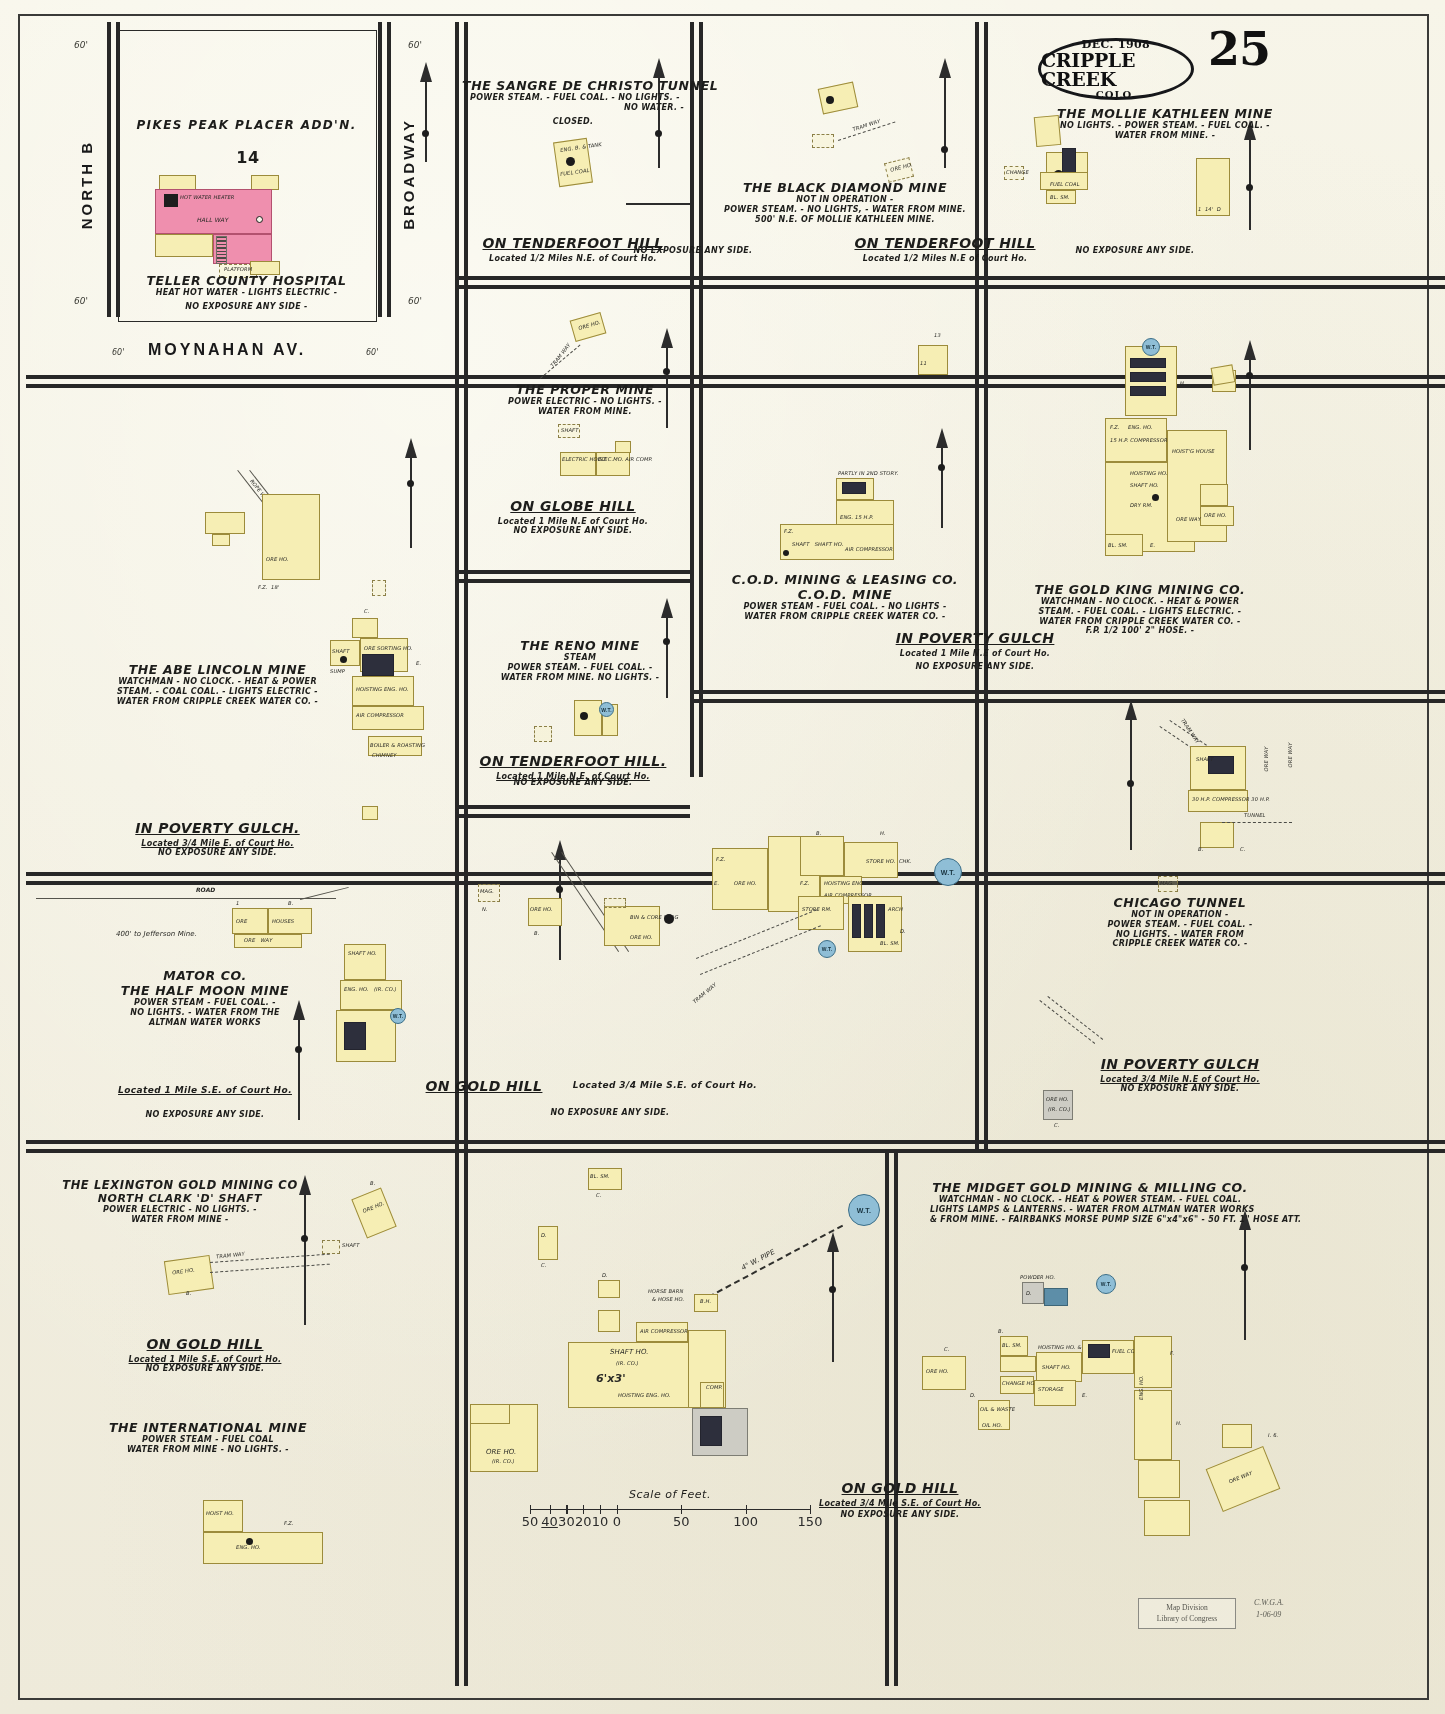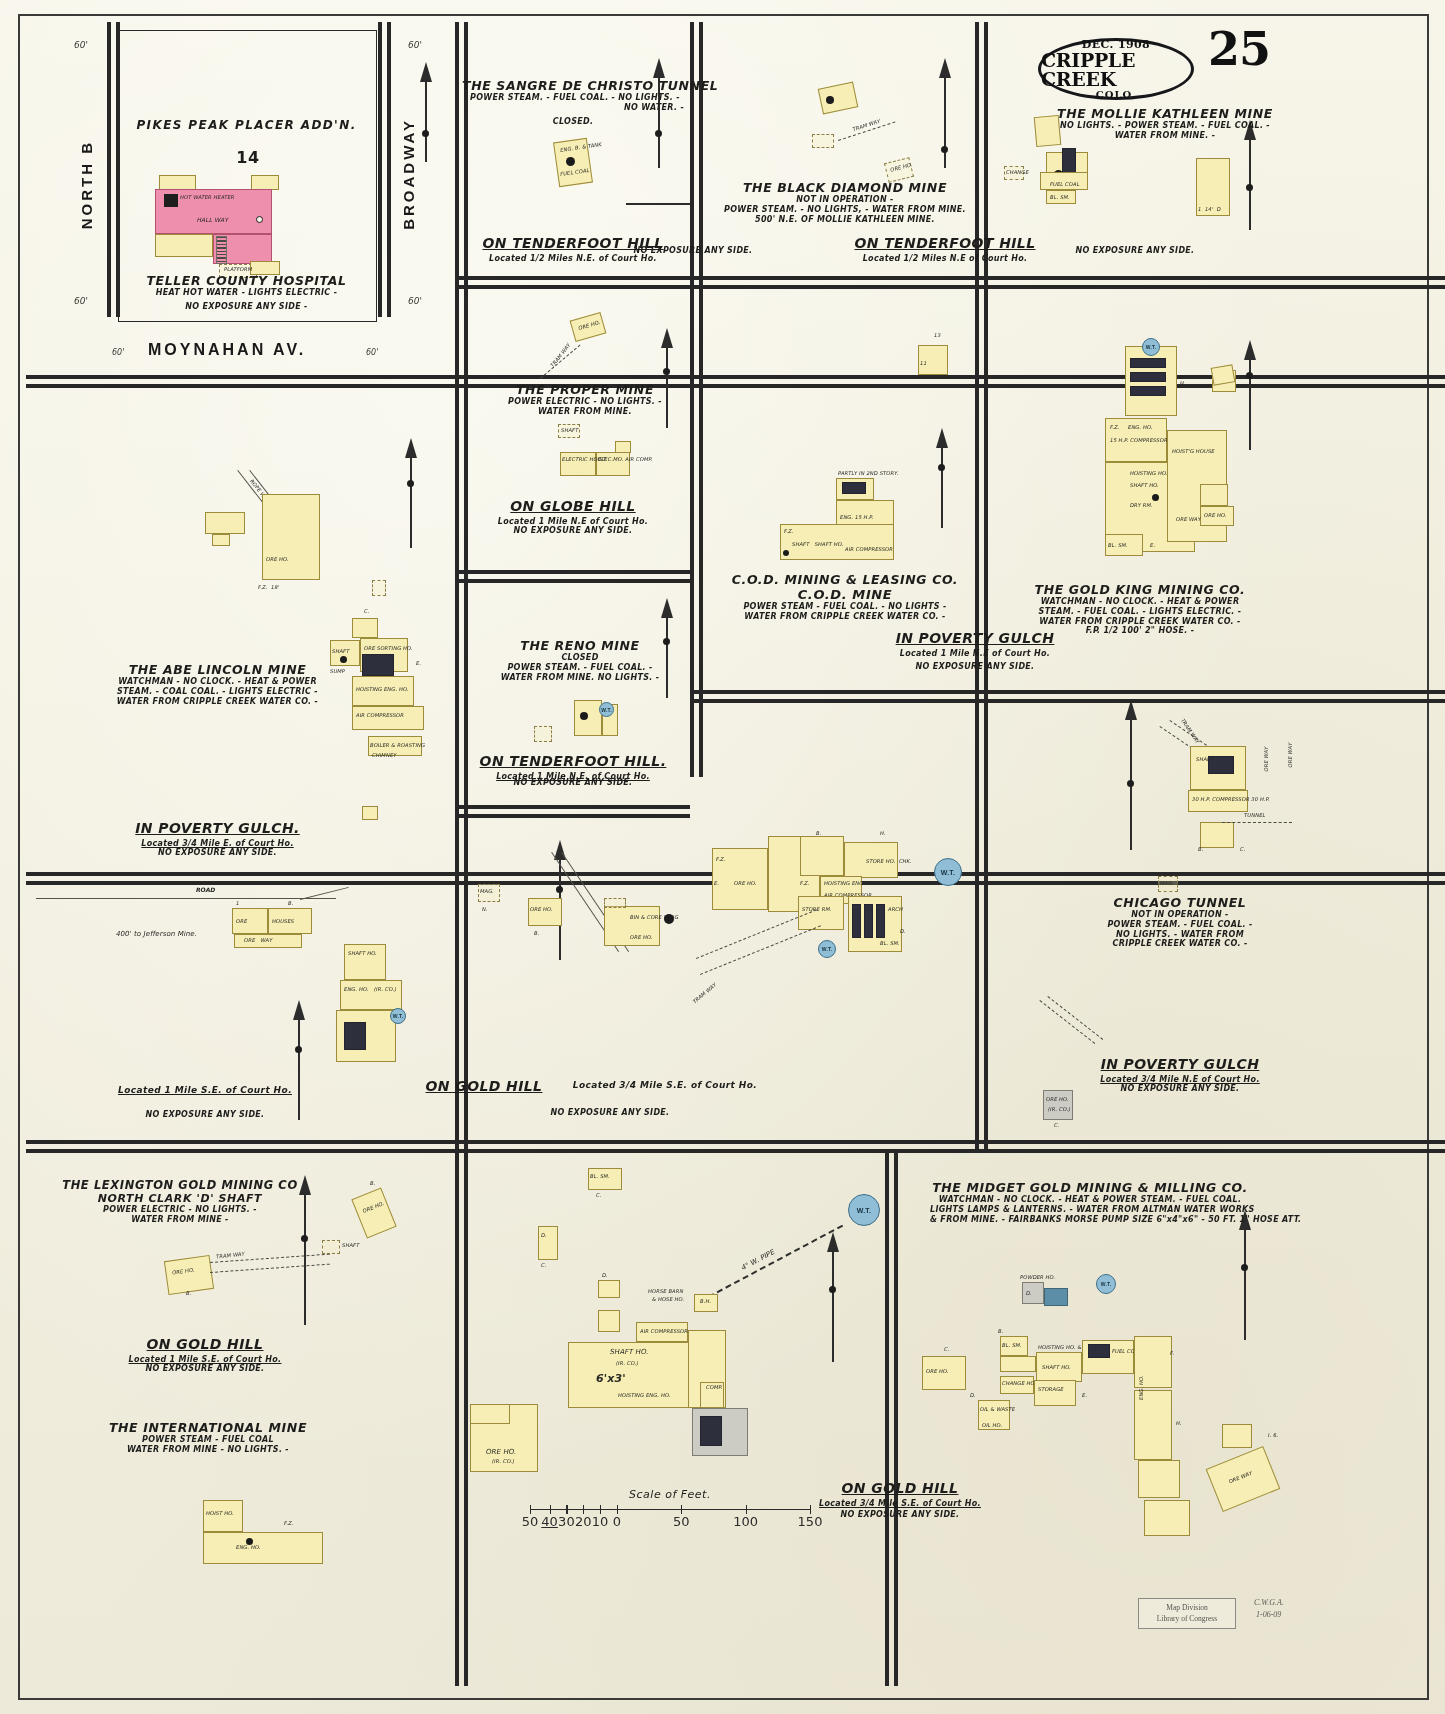--- a/index.html
+++ b/index.html
@@ -344,21 +344,21 @@
   <div class="loc" style="left:462px;top:498px;width:222px;">
     <div class="l1">ON GLOBE HILL</div>
     <div class="l2">Located 1 Mile N.E of Court Ho.</div>
   </div>
   <div class="cap" style="left:462px;top:526px;width:222px;">
     <div class="t sub">NO EXPOSURE ANY SIDE.</div>
   </div>
 
   <div class="cap" style="left:470px;top:638px;width:220px;">
     <div class="t ttl">THE RENO MINE</div>
-    <div class="t sub">CLOSED</div>
+    <div class="t sub">STEAM</div>
     <div class="t sub">POWER STEAM. - FUEL COAL. -</div>
     <div class="t sub">WATER FROM MINE. NO LIGHTS. -</div>
   </div>
   <div class="bldg" style="left:574px;top:700px;width:28px;height:36px;"></div>
   <div class="bldg" style="left:602px;top:704px;width:16px;height:32px;"></div>
   <div class="shaftdot" style="left:580px;top:712px;width:8px;height:8px;"></div>
   <div class="wt" style="left:599px;top:702px;width:13px;height:13px;font-size:5px;">W.T.</div>
   <div class="bldg dashed" style="left:534px;top:726px;width:18px;height:16px;"></div>
   <div class="loc" style="left:462px;top:753px;width:222px;">
     <div class="l1">ON TENDERFOOT HILL.</div>
@@ -484,20 +484,27 @@
   <div class="bldg" style="left:234px;top:934px;width:68px;height:14px;"></div>
   <div class="minilbl" style="left:244px;top:937px;">ORE &nbsp;&nbsp;WAY</div>
   <div class="bldg" style="left:344px;top:944px;width:42px;height:36px;"></div>
   <div class="bldg" style="left:340px;top:980px;width:62px;height:30px;"></div>
   <div class="bldg" style="left:336px;top:1010px;width:60px;height:52px;"></div>
   <div class="bldg dark" style="left:344px;top:1022px;width:22px;height:28px;"></div>
   <div class="minilbl" style="left:348px;top:950px;">SHAFT HO.</div>
   <div class="minilbl" style="left:344px;top:986px;">ENG. HO.</div>
   <div class="minilbl" style="left:374px;top:986px;">(IR. CO.)</div>
   <div class="wt" style="left:390px;top:1008px;width:14px;height:14px;font-size:5px;">W.T.</div>
+  <div class="cap" style="left:95px;top:968px;width:220px;">
+    <div class="t ttl">MATOR CO.</div>
+    <div class="t ttl">THE HALF MOON MINE</div>
+    <div class="t sub">POWER STEAM - FUEL COAL. -</div>
+    <div class="t sub">NO LIGHTS. - WATER FROM THE</div>
+    <div class="t sub">ALTMAN WATER WORKS</div>
+  </div>
   <div class="loc" style="left:85px;top:1085px;width:240px;">
     <div class="l1" style="font-size:9px;">Located 1 Mile S.E. of Court Ho.</div>
   </div>
   <div class="cap" style="left:85px;top:1110px;width:240px;">
     <div class="t sub">NO EXPOSURE ANY SIDE.</div>
   </div>
 
   <div class="bldg dashed" style="left:478px;top:884px;width:22px;height:18px;"></div>
   <div class="minilbl" style="left:480px;top:888px;">MAG.</div>
   <div class="minilbl" style="left:482px;top:906px;">N.</div>

